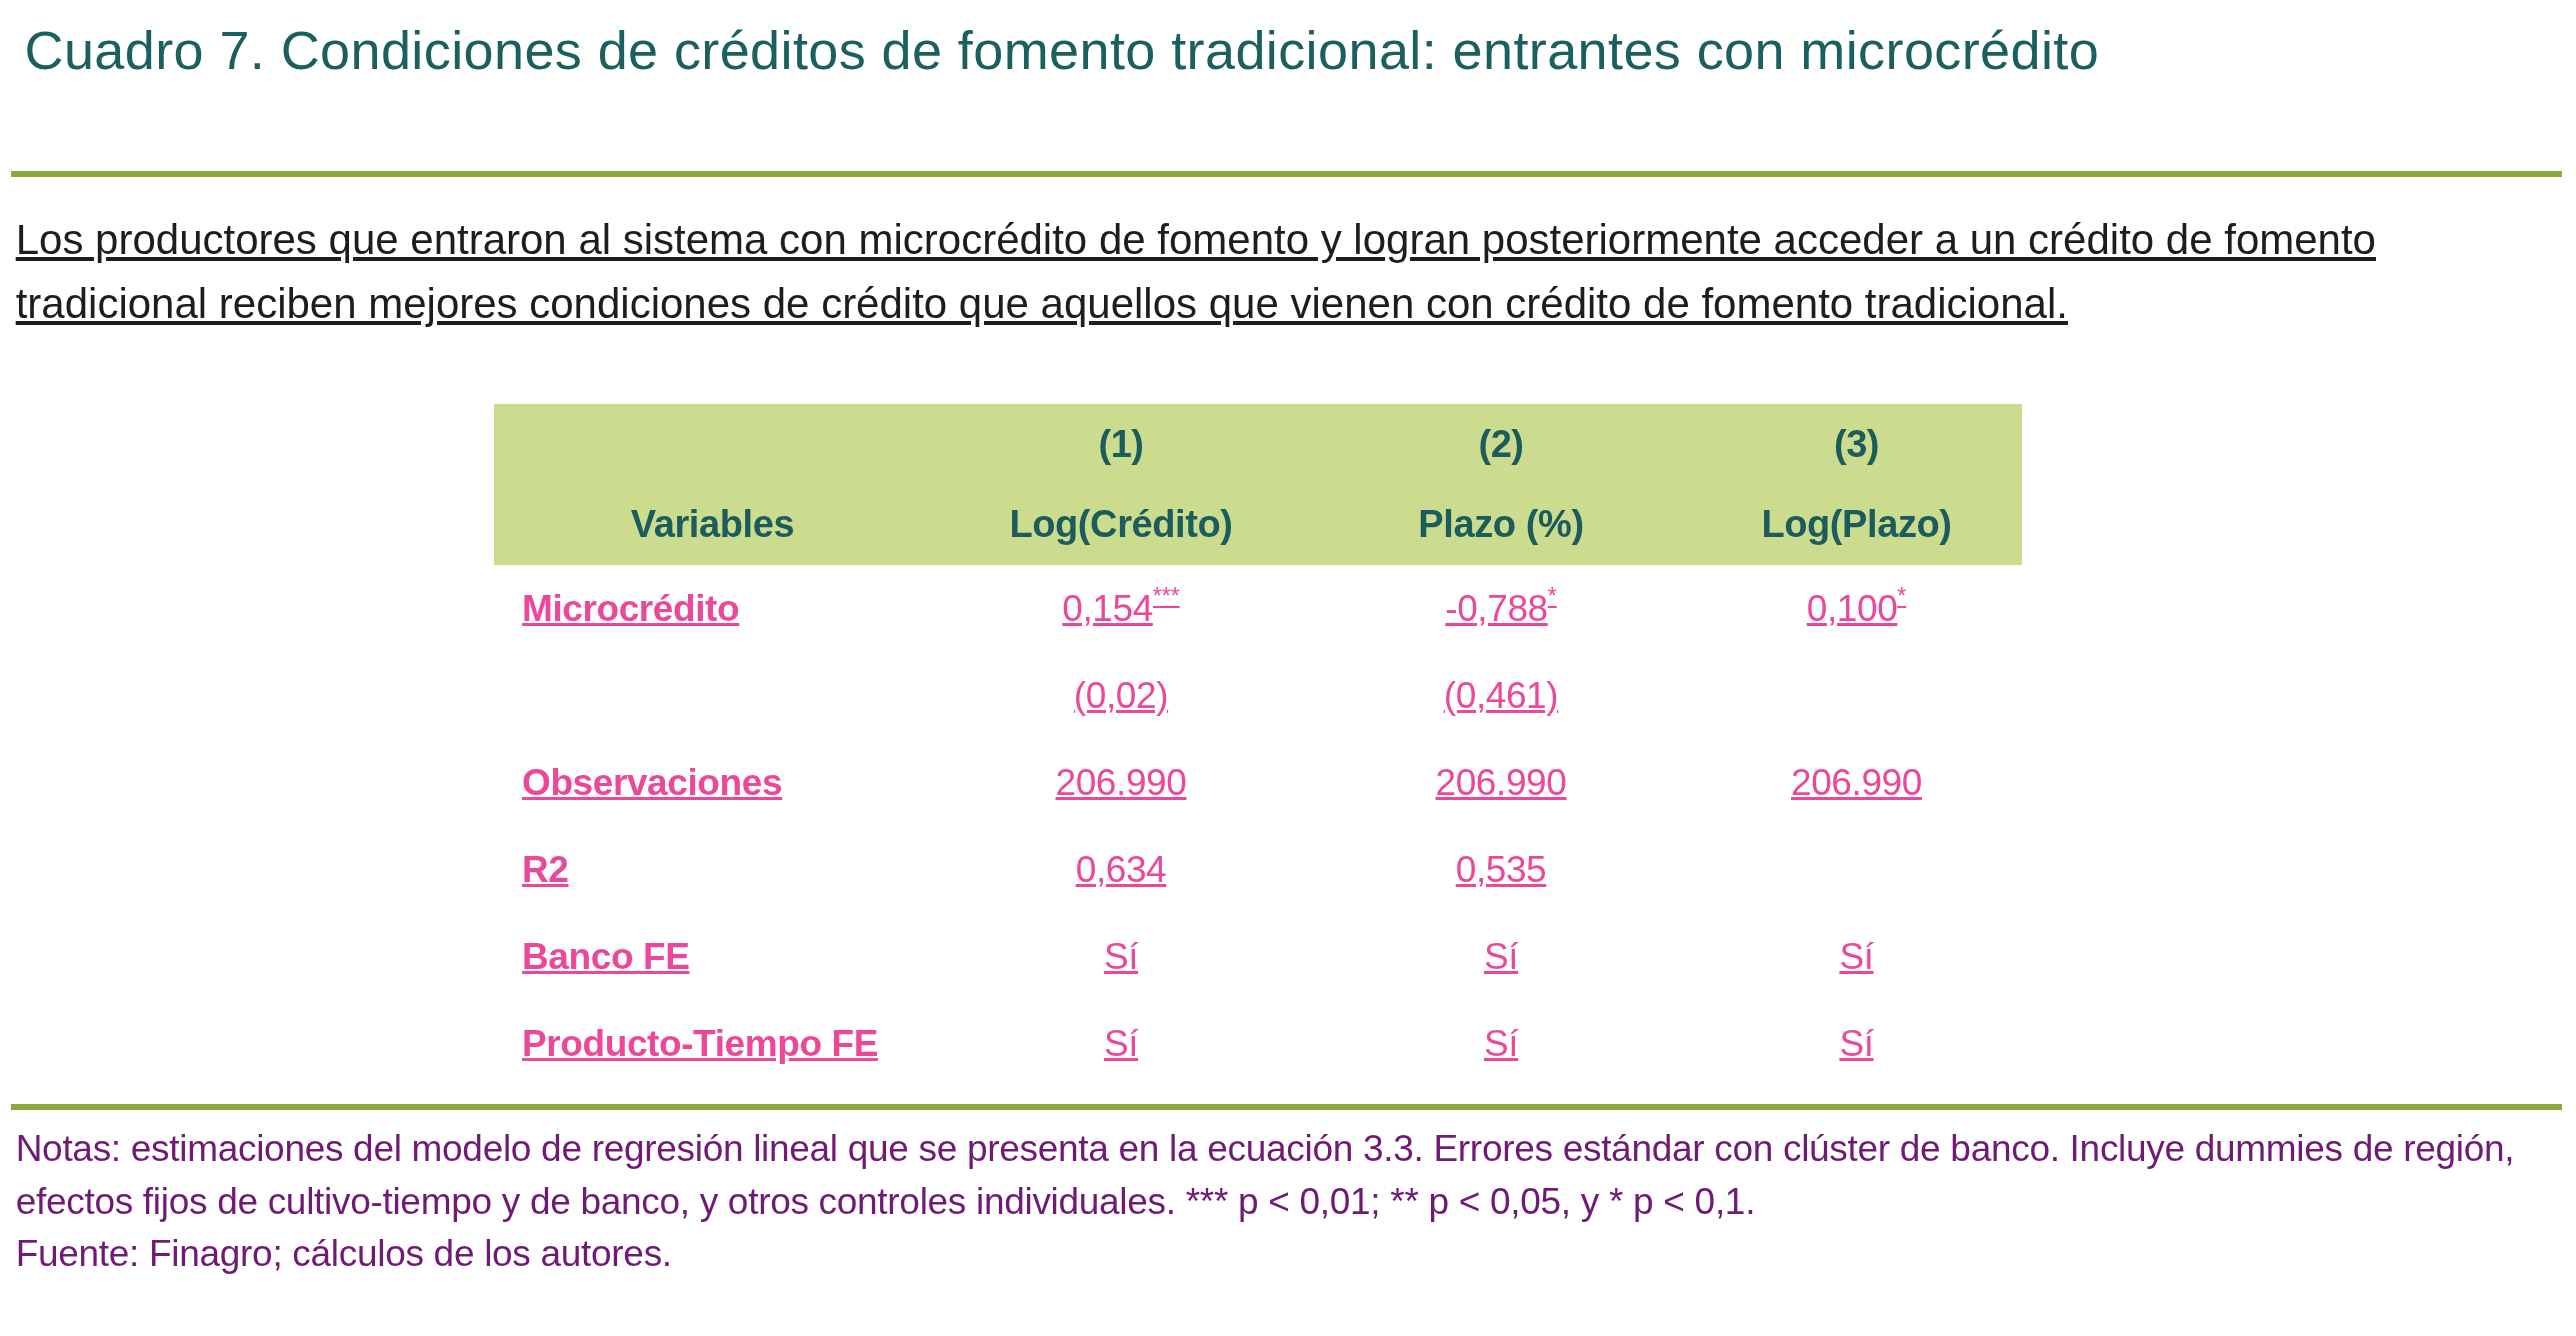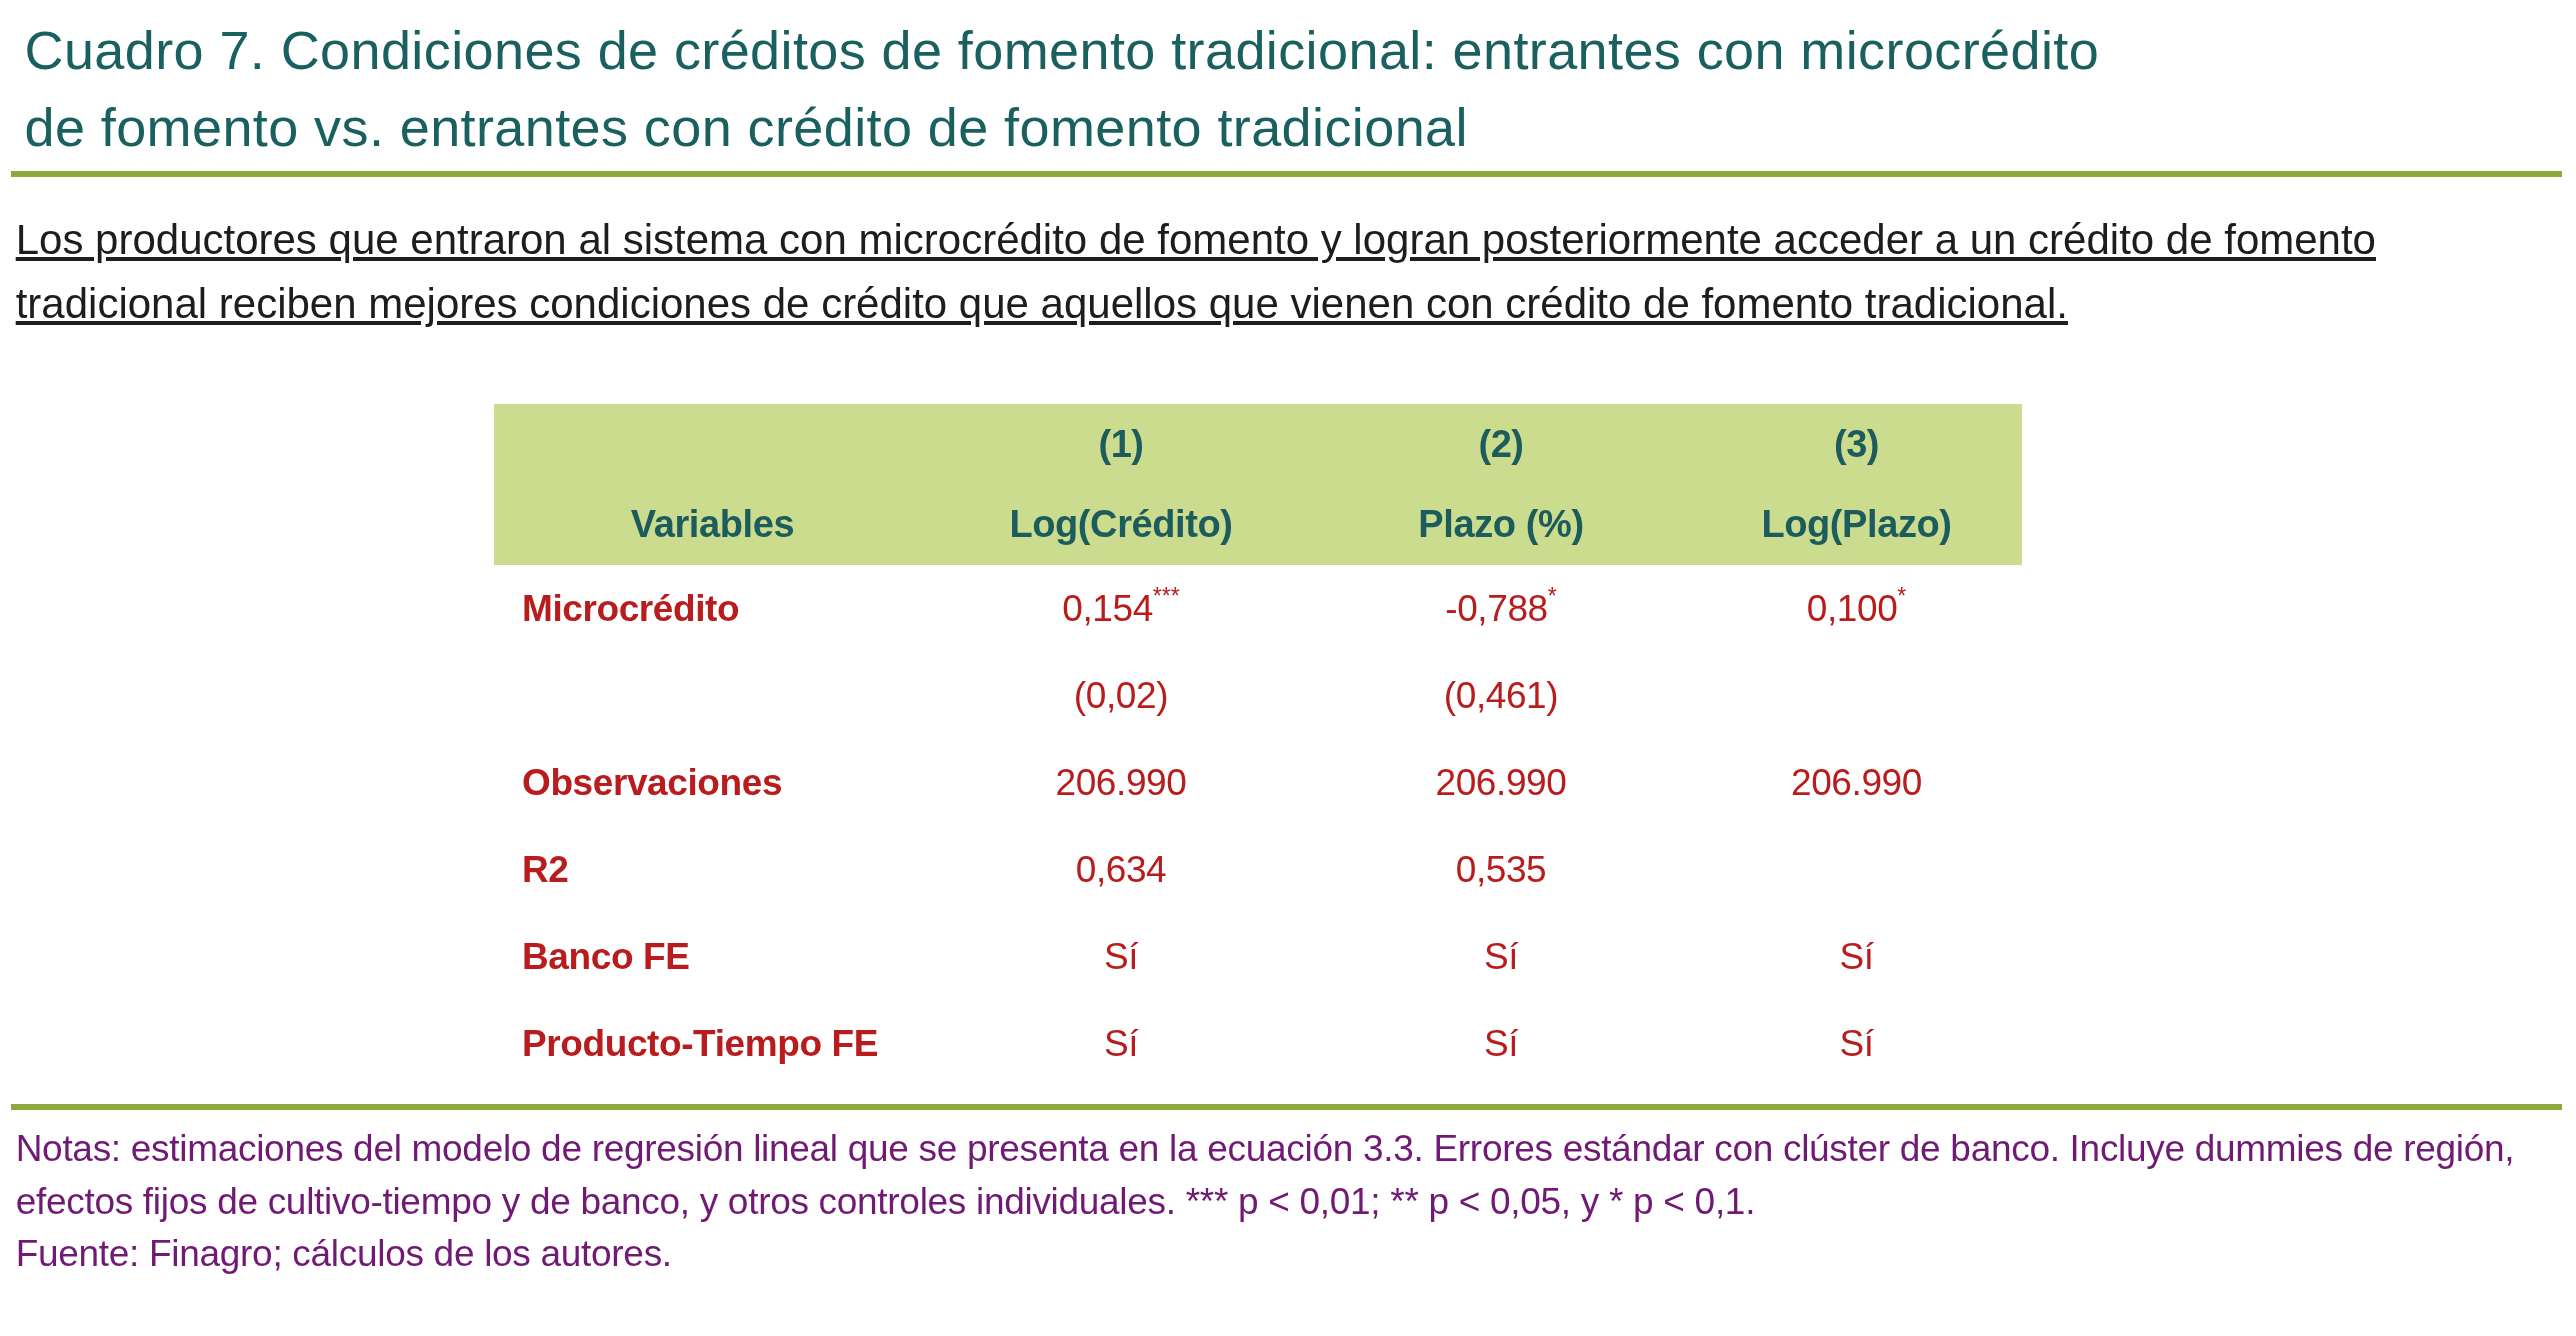--- a/index.html
+++ b/index.html
@@ -74,21 +74,22 @@
     font-size:38px;
   }
   .hcell.lbl{justify-content:center;}
   .trow{height:87px;}
   .tcell{
     display:flex;
     align-items:center;
     justify-content:center;
     font-size:37px;
     font-weight:400;
-    color:#b91c1c;
+    color:#ec4899;
+    text-decoration:underline;
   }
   .tcell.lbl{
     justify-content:flex-start;
     padding-left:28px;
     font-weight:700;
     font-size:37px;
   }
   .tcell sup{
     font-size:23px;
     line-height:0;
@@ -110,21 +111,20 @@
     letter-spacing:-0.3px;
   }
 </style>
 </head>
 <body>
 
 <div class="page">
 
   <div class="title">
     <span class="tline">Cuadro 7. Condiciones de créditos de fomento tradicional: entrantes con microcrédito</span>
-    <span class="tline">de fomento vs. entrantes con crédito de fomento tradicional</span>
   </div>
 
   <div class="rule rule-top"></div>
 
   <p class="intro">Los productores que entraron al sistema con microcrédito de fomento y logran posteriormente acceder a un crédito de fomento tradicional reciben mejores condiciones de crédito que aquellos que vienen con crédito de fomento tradicional.</p>
 
   <div class="regtable">
     <div class="thead">
       <div class="hrow hnums">
         <div class="hcell lbl"></div>

